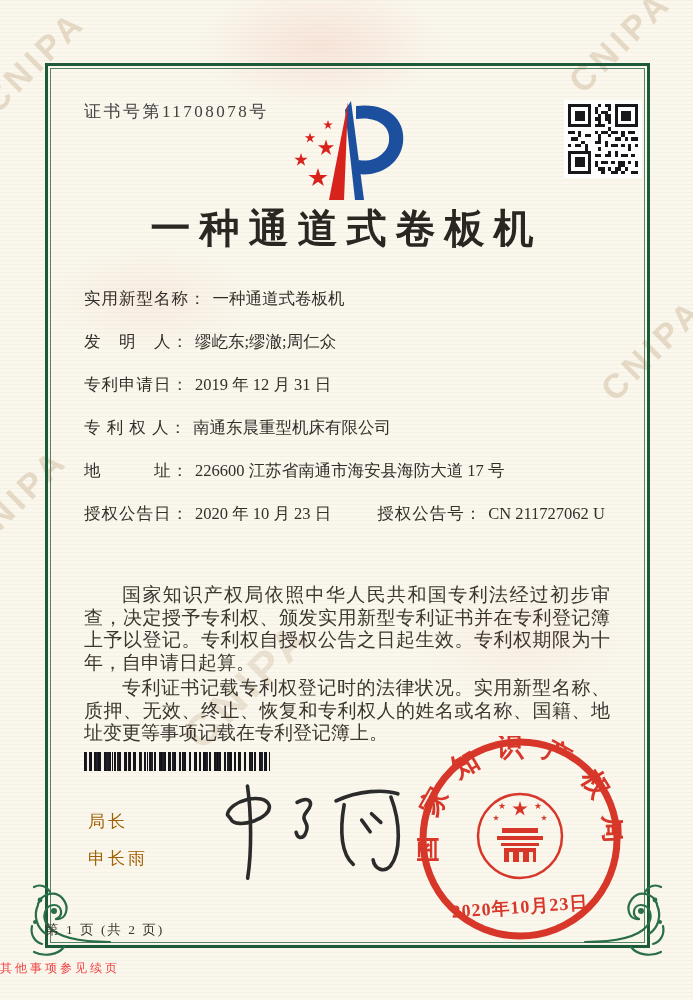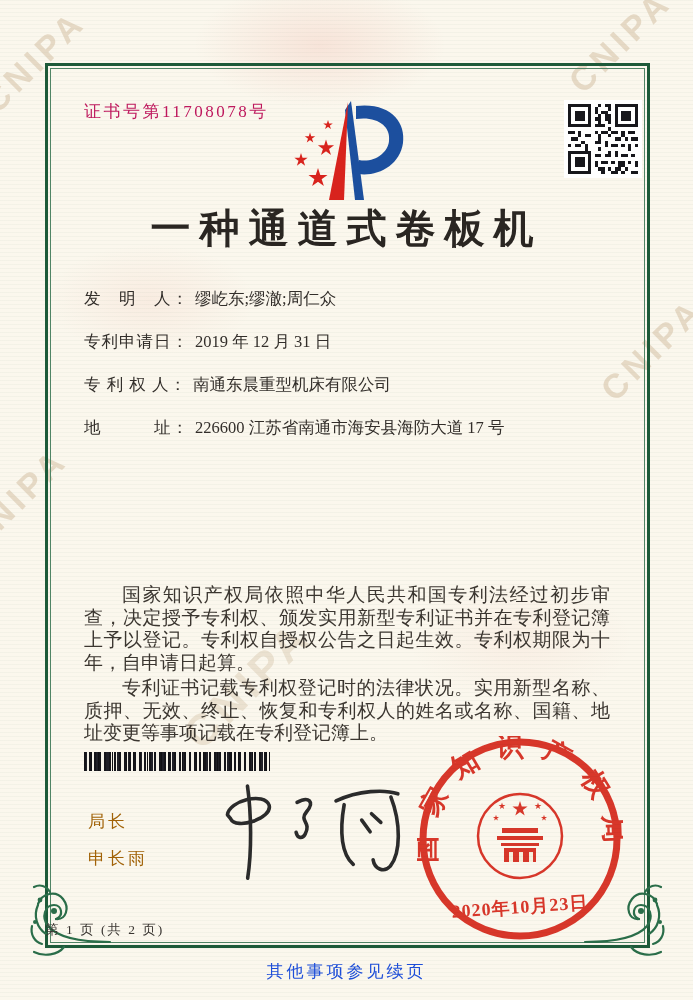--- a/index.html
+++ b/index.html
@@ -36,21 +36,21 @@
     position:absolute; left:45px; top:63px; width:605px; height:885px;
     border:3px solid #1d5a39; z-index:2;
   }
   .frame-inner {
     position:absolute; inset:2px; border:1px solid #4f8465;
   }
   .flourish { position:absolute; z-index:3; }
 
   .cert-no {
     position:absolute; left:84px; top:100px; z-index:4;
-    font-size:17px; letter-spacing:2.5px; color:#be185d;
+    font-size:17px; letter-spacing:2.5px; color:#404040;
   }
   .logo { position:absolute; left:272px; top:96px; z-index:4; }
   .qr   { position:absolute; left:564px; top:100px; z-index:4; background:#fff; padding:4px; }
 
   .title {
     position:absolute; left:0; right:0; top:201px; z-index:4;
     text-align:center; font-size:40px; font-weight:bold;
     letter-spacing:9px; color:#2a2622;
   }
 
@@ -86,21 +86,21 @@
   .signature { position:absolute; left:202px; top:772px; z-index:4; }
 
   .seal { position:absolute; left:417px; top:736px; z-index:5; mix-blend-mode:multiply; }
 
   .page-footer {
     position:absolute; left:45px; width:605px; top:921px; z-index:4;
     text-align:left; font-size:13.5px; color:#3a3632; letter-spacing:2px;
   }
   .cont-note {
     position:absolute; left:0; right:0; top:960px; z-index:4;
-    text-align:center; font-size:17px; color:#1d4ed8; letter-spacing:3px;
+    text-align:left; font-size:12px; color:#ef4444; letter-spacing:3px;
   }
 </style>
 </head>
 <body>
 
 <div class="page">
 
   <span class="wm" style="left:-30px; top:42px;">CNIPA</span>
   <span class="wm" style="left:556px; top:22px;">CNIPA</span>
   <span class="wm" style="left:588px; top:330px;">CNIPA</span>
@@ -183,30 +183,36 @@
                M19,15h1v1h-1z M8,17h1v2h-1z M10,17h2v1h-2z M13,17h1v1h-1z M15,17h2v2h-2z M18,17h1v1h-1z
                M20,17h1v2h-1z M9,19h2v1h-2z M12,19h1v1h-1z M14,19h2v1h-2z M17,19h1v1h-1z
                M10,20h1v1h-1z M13,20h2v1h-2z M16,20h1v1h-1z M19,20h2v1h-2z"></path>
     </g>
   </svg>
 
   <div class="title">一种通道式卷板机</div>
 
   <div class="fields">
     <div class="field-row">
+      <span class="f-label">实用新型名称：</span><span class="f-value">一种通道式卷板机</span>
+    </div>
+    <div class="field-row">
       <span class="f-label">发　明　人：</span><span class="f-value">缪屹东;缪澈;周仁众</span>
     </div>
     <div class="field-row">
       <span class="f-label">专利申请日：</span><span class="f-value">2019 年 12 月 31 日</span>
     </div>
     <div class="field-row">
       <span class="f-label">专 利 权 人：</span><span class="f-value">南通东晨重型机床有限公司</span>
     </div>
     <div class="field-row">
       <span class="f-label">地　　　址：</span><span class="f-value">226600 江苏省南通市海安县海防大道 17 号</span>
+    </div>
+    <div class="field-row">
+      <span class="f-label">授权公告日：</span><span class="f-value">2020 年 10 月 23 日</span><span class="f-label grant-label2">授权公告号：</span><span class="f-value">CN 211727062 U</span>
     </div>
   </div>
 
   <div class="paras">
     <p>国家知识产权局依照中华人民共和国专利法经过初步审查，决定授予专利权、颁发实用新型专利证书并在专利登记簿上予以登记。专利权自授权公告之日起生效。专利权期限为十年，自申请日起算。</p>
     <p>专利证书记载专利权登记时的法律状况。实用新型名称、质押、无效、终止、恢复和专利权人的姓名或名称、国籍、地址变更等事项记载在专利登记簿上。</p>
   </div>
 
   <div class="barcode"></div>
 

